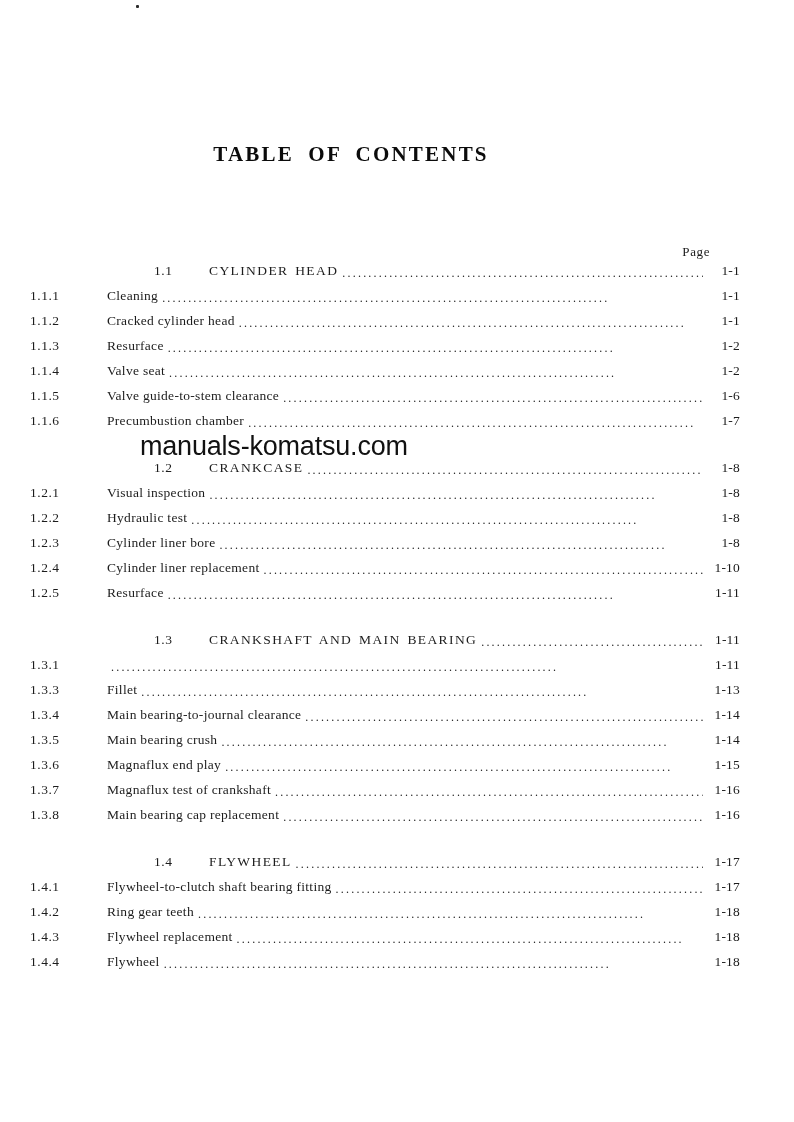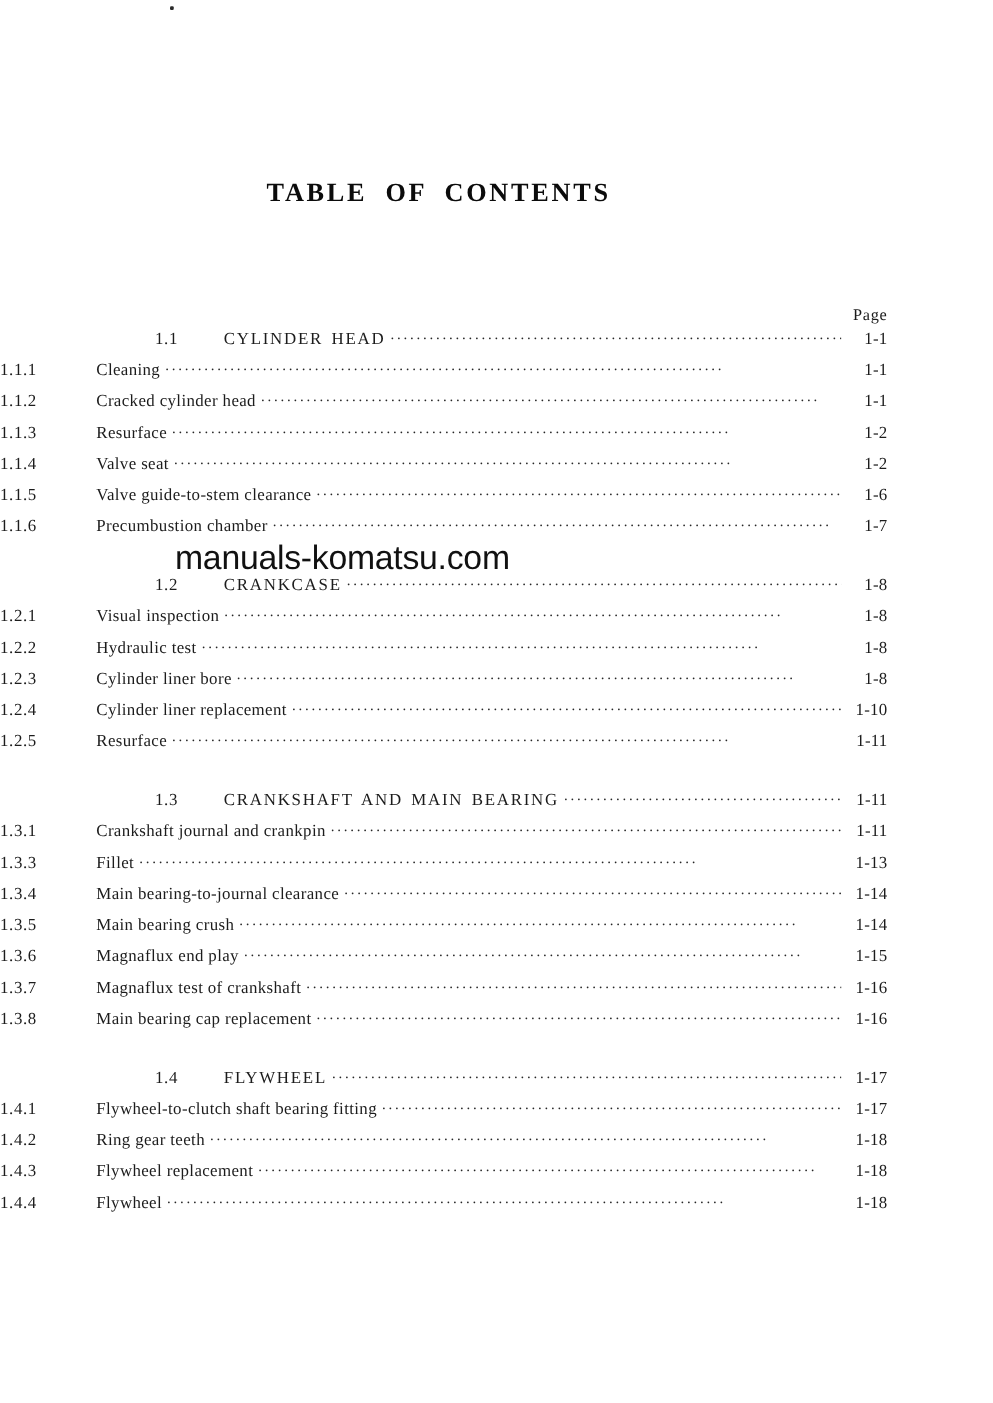--- a/index.html
+++ b/index.html
@@ -70,21 +70,22 @@
   .toc-row.gap-before {
     margin-top: 22px;
   }
 
   .row-inner {
     position: absolute;
     left: 0;
     top: 0;
     width: 710px;
     display: flex;
-    align-items: center;
+    align-items: flex-end;
+    padding-left: 30px;
   }
 
   
   .lvl1 .num {
     width: 55px;
     margin-left: 124px;
     letter-spacing: 0.5px;
   }
   .lvl1 .label {
     letter-spacing: 1.4px;
@@ -265,21 +266,20 @@
       <div class="row-inner">
         <span class="num">1.3</span>
         <span class="label">CRANKSHAFT AND MAIN BEARING</span>
         <span class="leader"></span>
         <span class="pageno">1-11</span>
       </div>
     </div>
     <div class="toc-row lvl2">
       <div class="row-inner">
         <span class="num">1.3.1</span>
-        <span class="label">Crankshaft journal and crankpin</span>
         <span class="leader"></span>
         <span class="pageno">1-11</span>
       </div>
     </div>
     <div class="toc-row lvl2">
       <div class="row-inner">
         <span class="num">1.3.3</span>
         <span class="label">Fillet</span>
         <span class="leader"></span>
         <span class="pageno">1-13</span>

